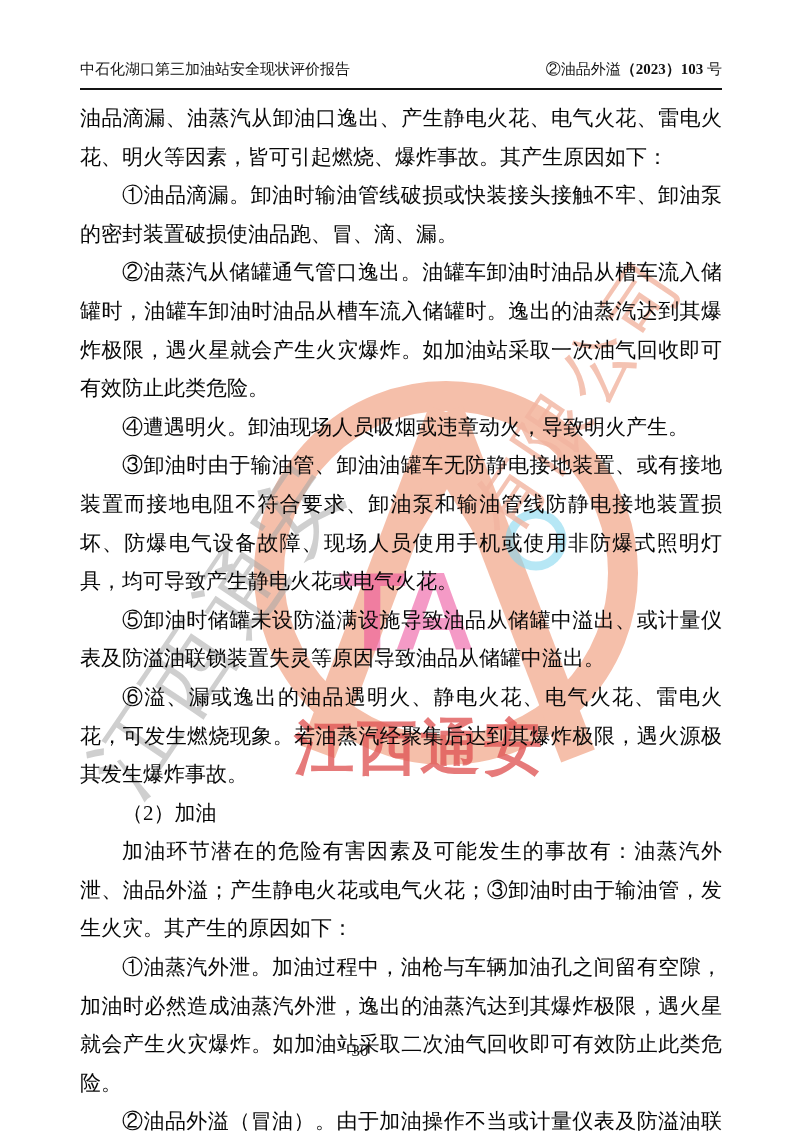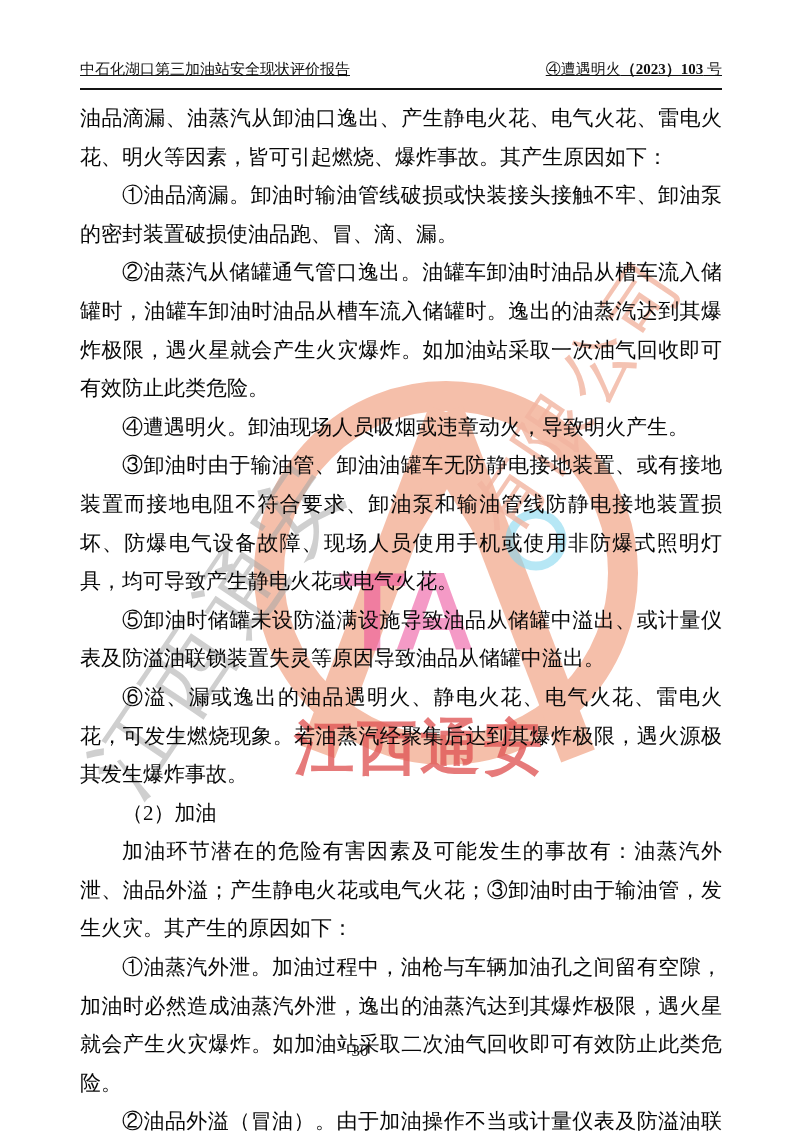--- a/index.html
+++ b/index.html
@@ -82,21 +82,20 @@
     position: absolute;
     left: 80px;
     right: 78px;
     top: 60px;
     display: flex;
     justify-content: space-between;
     align-items: baseline;
     font-size: 15px;
     color: #111111;
     white-space: nowrap;
-    text-decoration: underline;
   }
   .header .doc-number-bold { font-weight: bold; }
   .header-rule {
     position: absolute;
     left: 80px;
     right: 78px;
     top: 88px;
     border-top: 2px solid #141414;
     height: 0;
   }
@@ -144,21 +143,21 @@
 
     <div class="wm-salmon-diag">有限公司</div>
 
     <div class="wm-red-text">江西通安</div>
   </div>
 
   <div class="content-layer">
 
     <div class="header">
       <span>中石化湖口第三加油站安全现状评价报告</span>
-      <span><span>④遭遇明火</span><span class="doc-number-bold">（2023）103</span><span> 号</span></span>
+      <span><span>②油品外溢</span><span class="doc-number-bold">（2023）103</span><span> 号</span></span>
     </div>
     <div class="header-rule"></div>
 
     <div class="body-text">
       <p>油品滴漏、油蒸汽从卸油口逸出、产生静电火花、电气火花、雷电火花、明火等因素，皆可引起燃烧、爆炸事故。其产生原因如下：</p>
       <p class="indent">①油品滴漏。卸油时输油管线破损或快装接头接触不牢、卸油泵的密封装置破损使油品跑、冒、滴、漏。</p>
       <p class="indent">②油蒸汽从储罐通气管口逸出。油罐车卸油时油品从槽车流入储罐时，油罐车卸油时油品从槽车流入储罐时。逸出的油蒸汽达到其爆炸极限，遇火星就会产生火灾爆炸。如加油站采取一次油气回收即可有效防止此类危险。</p>
       <p class="indent">④遭遇明火。卸油现场人员吸烟或违章动火，导致明火产生。</p>
       <p class="indent">③卸油时由于输油管、卸油油罐车无防静电接地装置、或有接地装置而接地电阻不符合要求、卸油泵和输油管线防静电接地装置损坏、防爆电气设备故障、现场人员使用手机或使用非防爆式照明灯具，均可导致产生静电火花或电气火花。</p>
       <p class="indent">⑤卸油时储罐未设防溢满设施导致油品从储罐中溢出、或计量仪表及防溢油联锁装置失灵等原因导致油品从储罐中溢出。</p>

